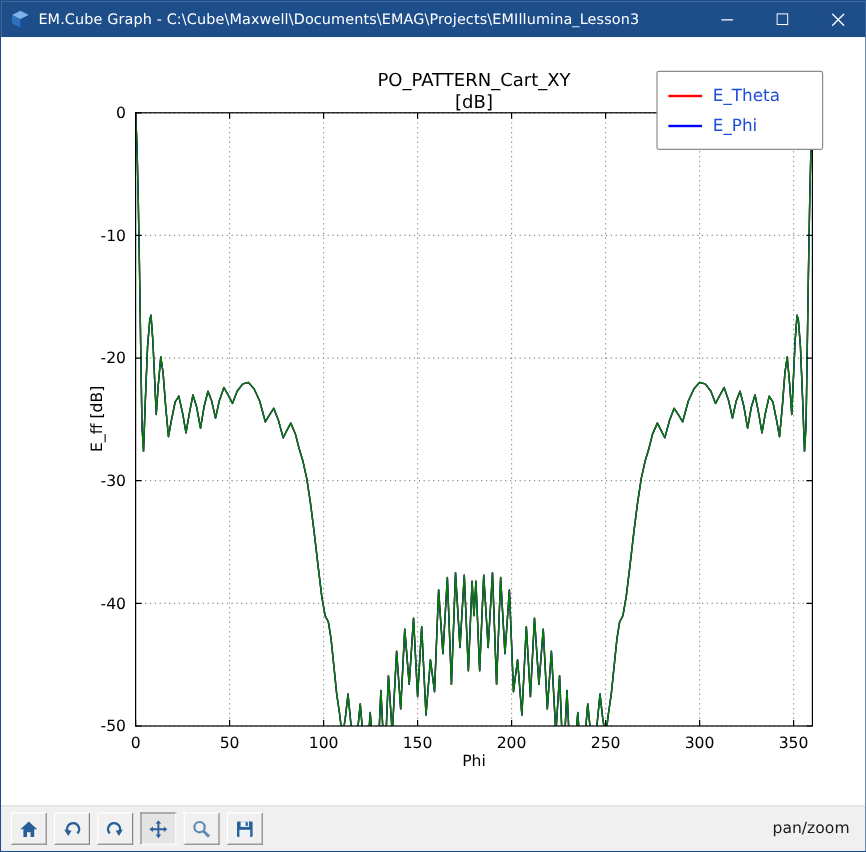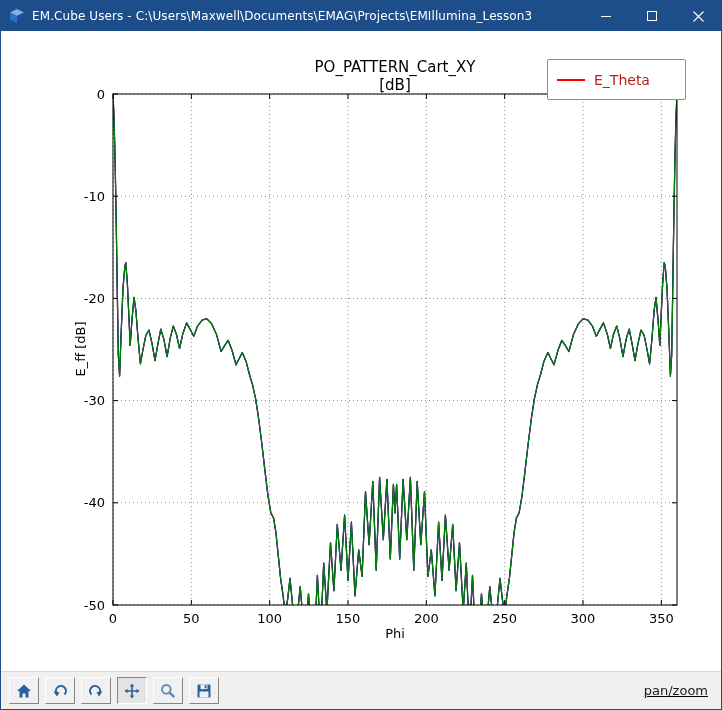--- a/index.html
+++ b/index.html
@@ -35,25 +35,25 @@
   .t-title{font-family:"DejaVu Sans",sans-serif;font-size:15px;fill:#000;}
   .t-axis{font-family:"DejaVu Sans",sans-serif;font-size:13px;fill:#000;}
   
   .legend{
     position:absolute;left:546px;top:28px;min-width:118px;
     background:#fff;border:1px solid #8c8c8c;border-radius:2px;
     padding:7px 10px 7px 9px;z-index:5;
   }
   .legend-row{display:flex;align-items:center;height:25px;}
   .legend-swatch{width:28px;height:2px;flex:none;margin-right:9px;background:#000;}
-  .legend-label{font-size:14px;color:#b91c1c;white-space:nowrap;}
+  .legend-label{font-size:14px;color:#1d4ed8;white-space:nowrap;}
   
   .toolbar{
     height:38px;flex:none;background:#f0f0f0;border-top:1px solid #d9d9d9;
-    display:flex;align-items:center;padding-left:8px;box-sizing:border-box;text-decoration:underline;
+    display:flex;align-items:center;padding-left:8px;box-sizing:border-box;
   }
   .tb-btn{
     width:30px;height:27px;margin-right:6px;padding:0;
     background:#f0f0f0;cursor:default;
     border-top:1px solid #ffffff;border-left:1px solid #ffffff;
     border-right:1px solid #868686;border-bottom:1px solid #868686;
     display:flex;align-items:center;justify-content:center;
   }
   .tb-btn.active{
     background:#e4e4e4;
@@ -69,21 +69,21 @@
 <body>
 
 <div class="app" style="border-color: rgb(29, 78, 137);">
 
   <div class="titlebar" style="background: rgb(29, 78, 137);">
     <svg class="app-icon" viewBox="0 0 16 16">
       <polygon points="8,1 15,4.5 8,8 1,4.5" fill="#7fb2e8"></polygon>
       <polygon points="1,4.5 8,8 8,15 1,11.5" fill="#2f6fc1"></polygon>
       <polygon points="15,4.5 8,8 8,15 15,11.5" fill="#1b4f94"></polygon>
     </svg>
-    <div class="win-title">EM.Cube Users - C:\Users\Maxwell\Documents\EMAG\Projects\EMIllumina_Lesson3</div>
+    <div class="win-title">EM.Cube Graph - C:\Cube\Maxwell\Documents\EMAG\Projects\EMIllumina_Lesson3</div>
     <button class="win-btn">
       <svg width="10" height="10" viewBox="0 0 10 10">
         <line x1="0" y1="5.5" x2="10" y2="5.5" stroke="#ffffff" stroke-width="1"></line>
       </svg>
     </button>
     <button class="win-btn">
       <svg width="10" height="10" viewBox="0 0 10 10">
         <rect x="0.5" y="0.5" width="9" height="9" fill="none" stroke="#ffffff" stroke-width="1"></rect>
       </svg>
     </button>
@@ -171,20 +171,24 @@
       <text class="t-title" x="394" y="59" text-anchor="middle">[dB]</text>
       <text class="t-axis" x="394" y="607" text-anchor="middle">Phi</text>
       <text class="t-axis" x="84" y="318" text-anchor="middle" transform="rotate(-90 84 318)">E_ff [dB]</text>
     </svg>
 
     <div class="legend">
       <div class="legend-row">
         <span class="legend-swatch" style="background: rgb(255, 0, 0);"></span>
         <span class="legend-label">E_Theta</span>
       </div>
+      <div class="legend-row">
+        <span class="legend-swatch" style="background: rgb(0, 0, 255);"></span>
+        <span class="legend-label">E_Phi</span>
+      </div>
     </div>
   </div>
 
   <div class="toolbar">
     <button class="tb-btn">
       <svg width="16" height="16" viewBox="0 0 16 16">
         <path d="M8 1.5 L15 8 H12.5 V14.5 H9.5 V10.5 H6.5 V14.5 H3.5 V8 H1 Z" fill="#2a6099"></path>
       </svg>
     </button>
     <button class="tb-btn">

